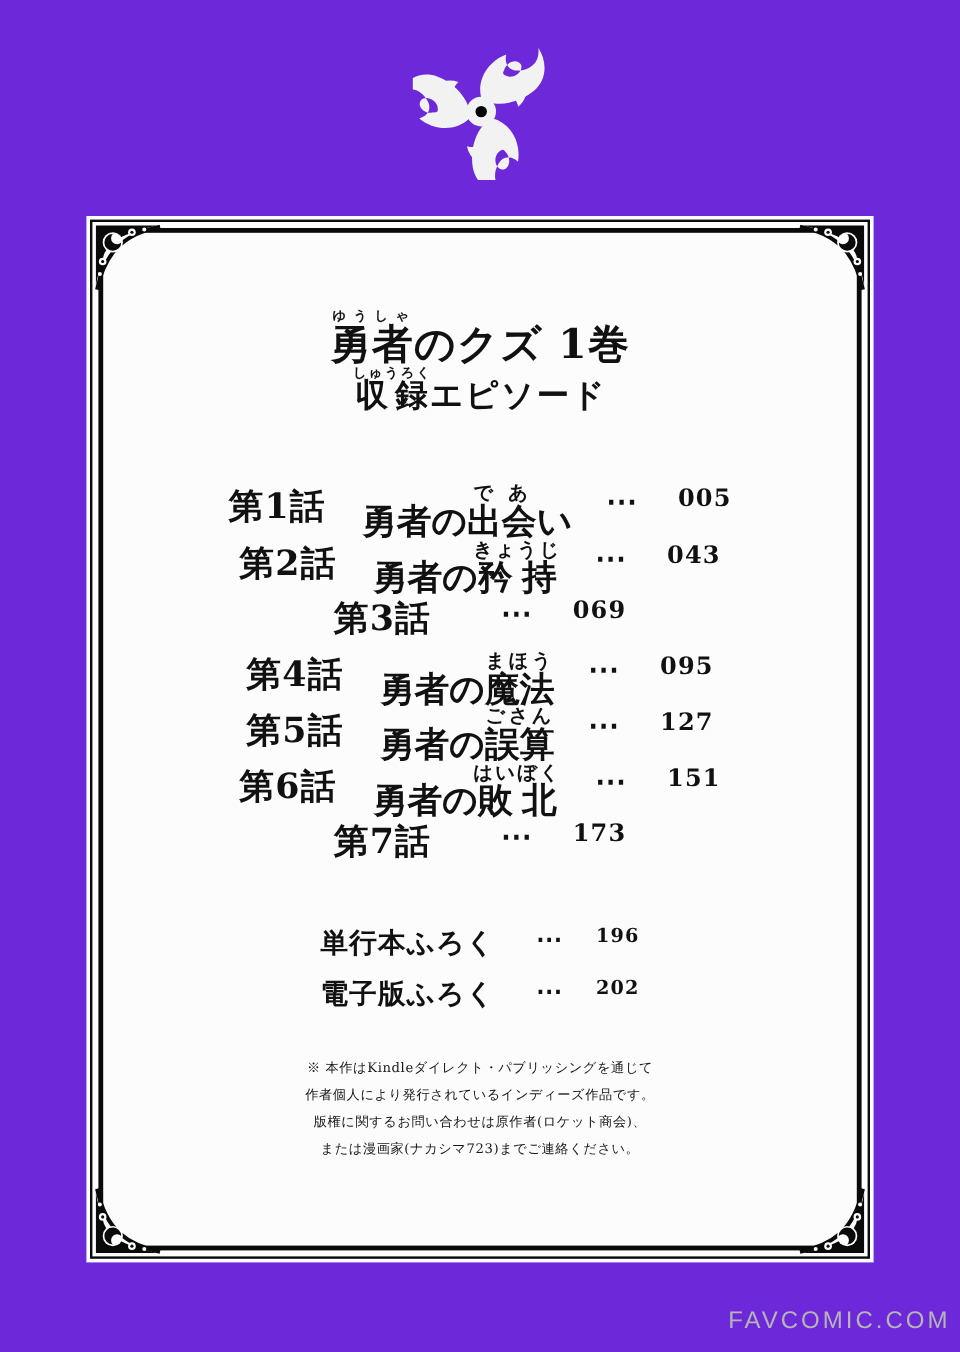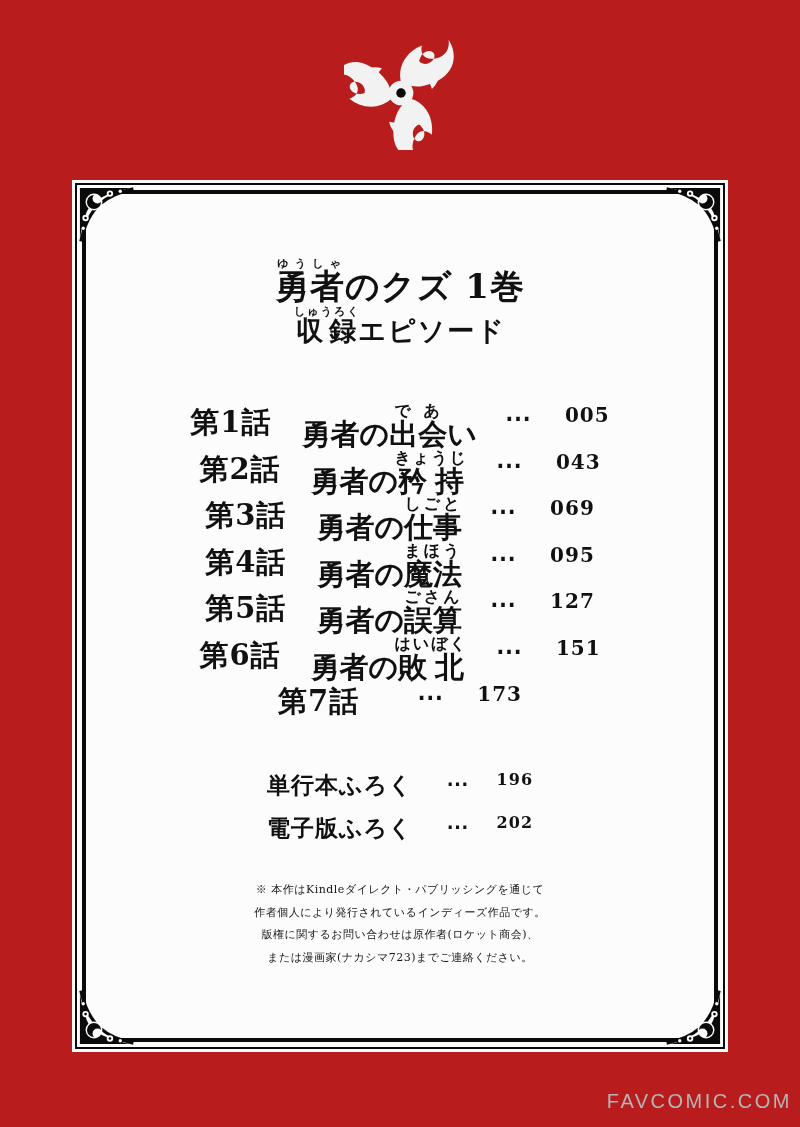--- a/index.html
+++ b/index.html
@@ -1,19 +1,19 @@
 <!DOCTYPE html>
 <html><head>
 <meta charset="utf-8">
 <style>
   html,body{margin:0;padding:0;}
   .page{
     position:relative;
     width:800px;height:1127px;
-    background:#b91c1c;
+    background:#6d28d9;
     overflow:hidden;
     font-family:"DejaVu Serif","Liberation Serif",serif;
   }
   
   .emblem{position:absolute;left:344px;top:36px;width:114px;height:114px;}
   
   .frame{
     position:absolute;left:72px;top:180px;width:656px;height:872px;
     background:#fcfcfc;
   }
@@ -181,21 +181,20 @@
 
   <div class="ch-row">
     <span class="ch-label">第2話</span>
     <span class="ch-title"><span>勇者の</span><ruby><span>矜持</span><rt>きょうじ</rt></ruby><span></span></span>
     <span class="ch-dots">⋯</span>
     <span class="ch-page">043</span>
   </div>
 
   <div class="ch-row">
     <span class="ch-label">第3話</span>
-    <span class="ch-title"><span>勇者の</span><ruby><span>仕事</span><rt>しごと</rt></ruby><span></span></span>
     <span class="ch-dots">⋯</span>
     <span class="ch-page">069</span>
   </div>
 
   <div class="ch-row">
     <span class="ch-label">第4話</span>
     <span class="ch-title"><span>勇者の</span><ruby><span>魔法</span><rt>まほう</rt></ruby><span></span></span>
     <span class="ch-dots">⋯</span>
     <span class="ch-page">095</span>
   </div>

